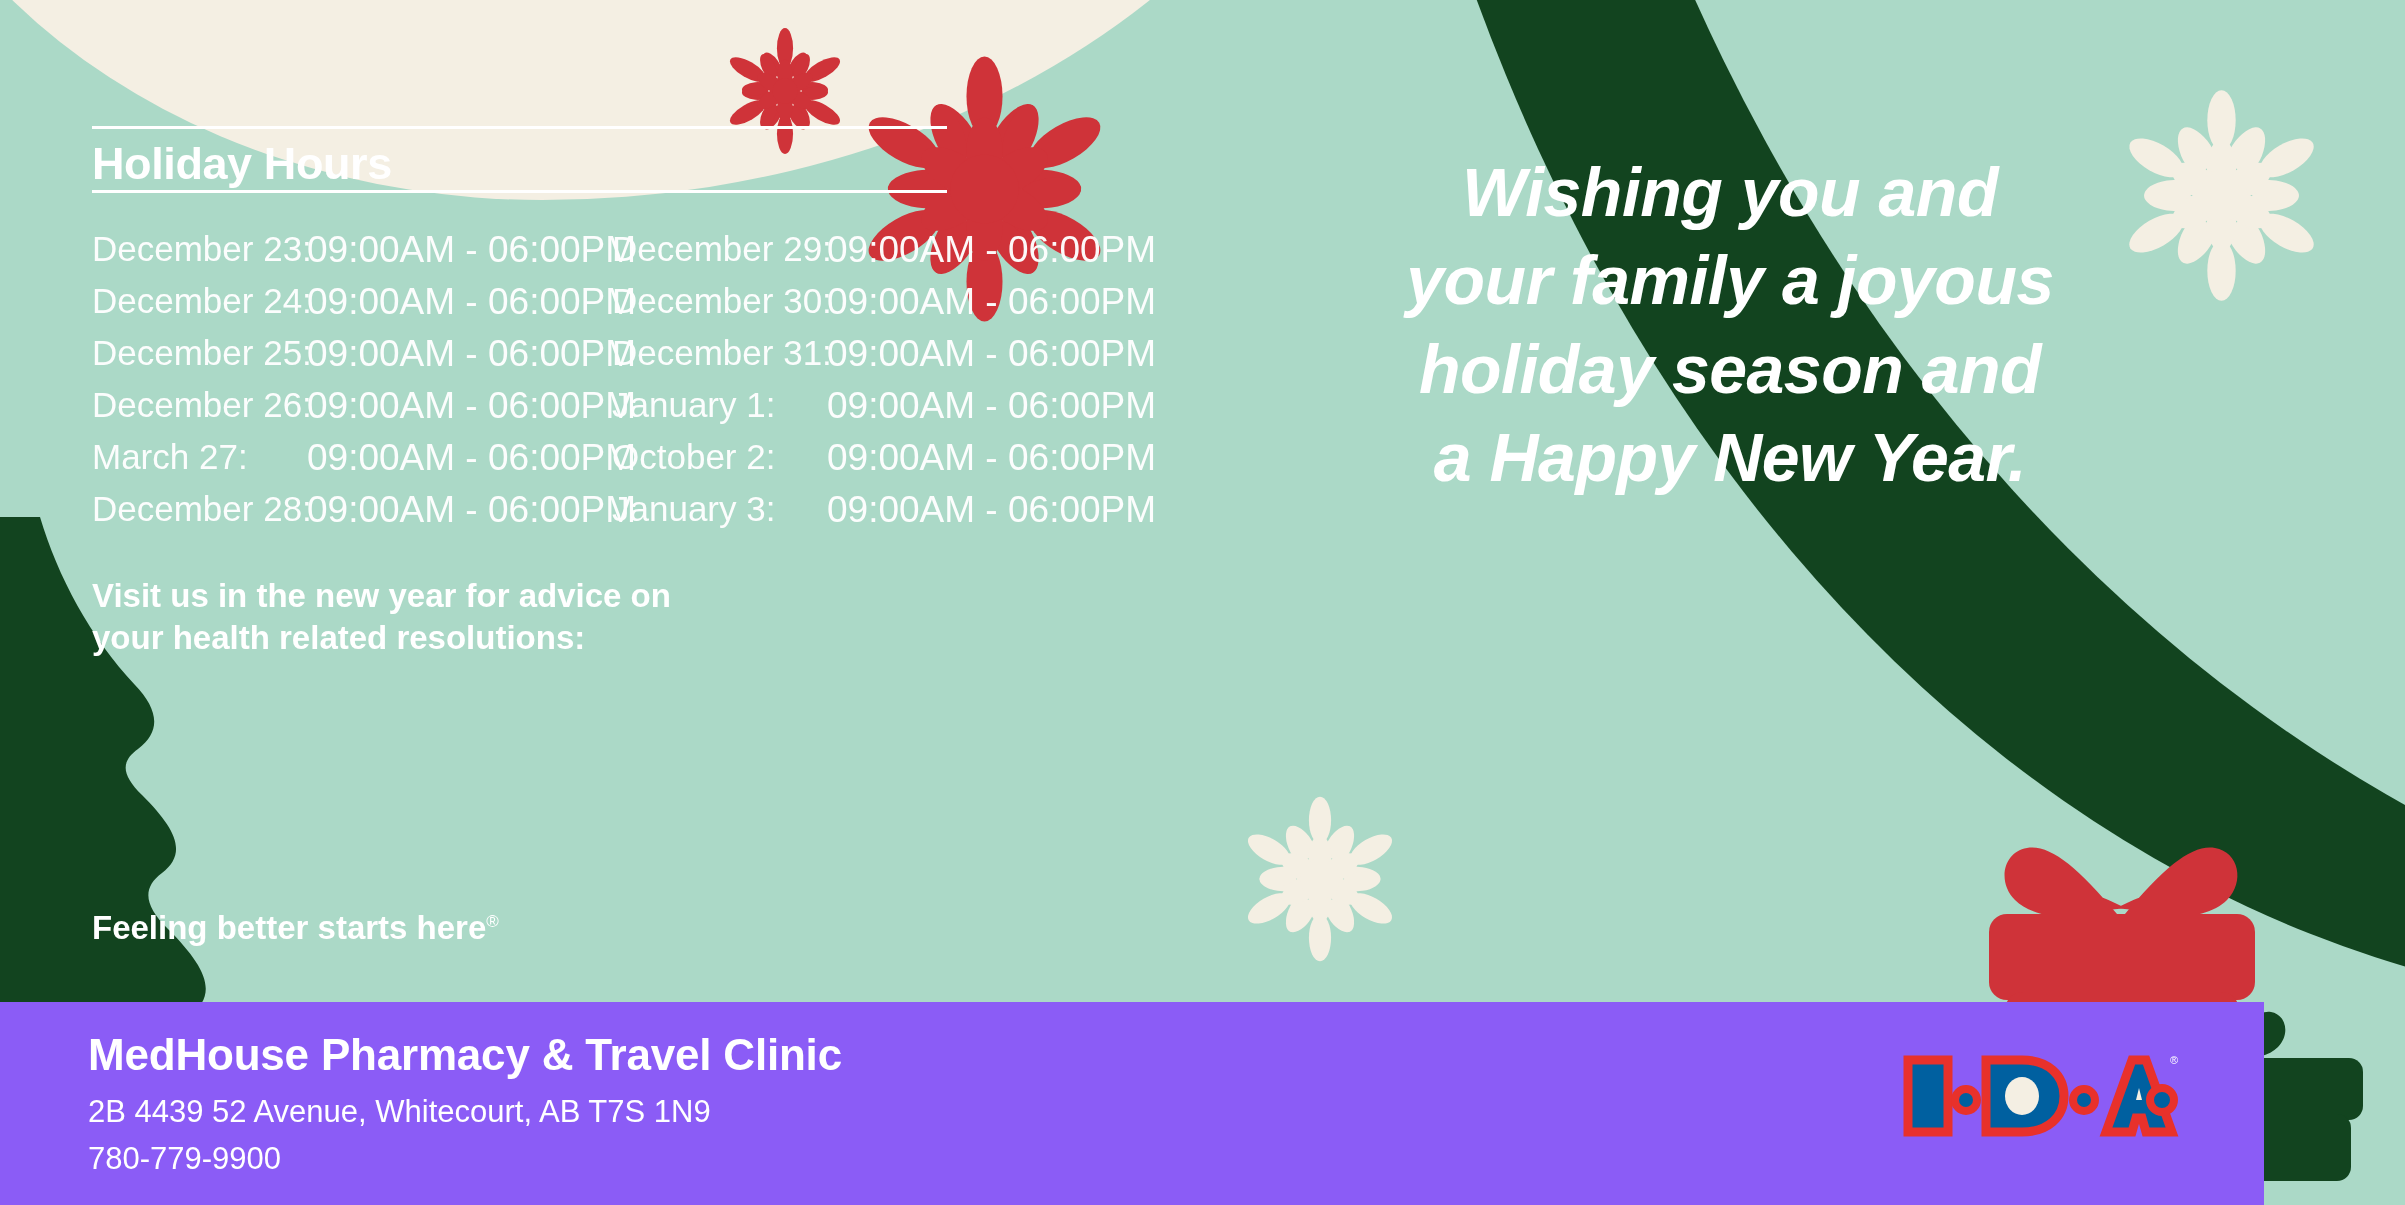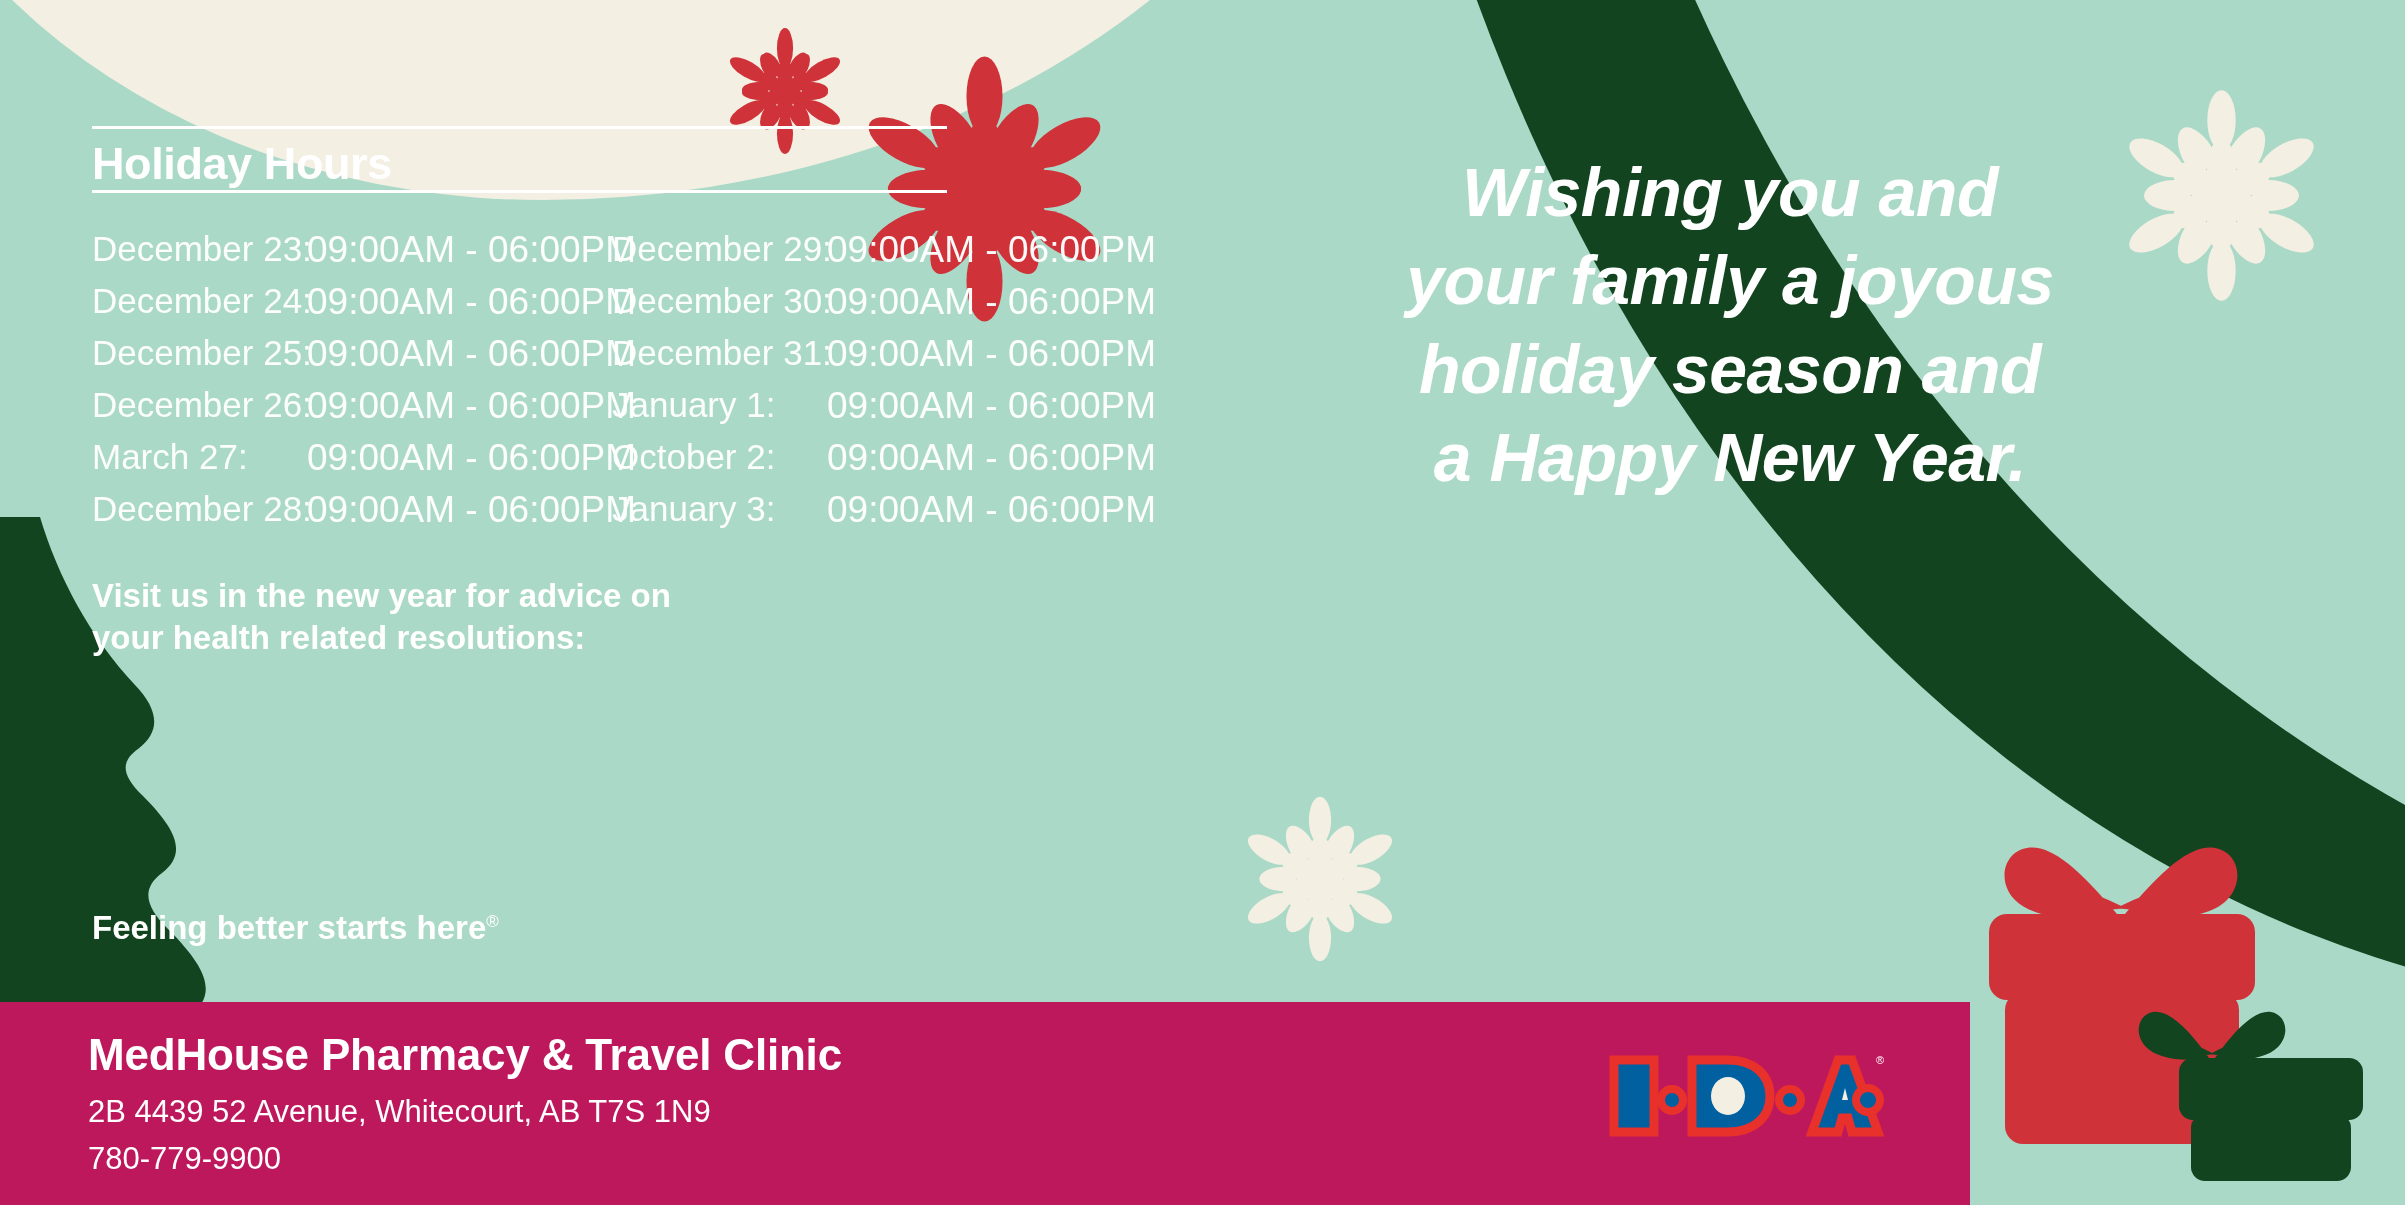--- a/index.html
+++ b/index.html
@@ -150,23 +150,23 @@
     line-height:1.30;
     letter-spacing:-0.5px;
     z-index:5;
   }
   .greeting div{ white-space:nowrap; }
 
   
   .footer{
     position:absolute;
     left:0; bottom:0;
-    width:1970px;
+    width:2264px;
     height:203px;
-    background:#be185d;
+    background:#8b5cf6;
     z-index:8;
   }
   .footer-text{ position:absolute; left:88px; top:28px; }
   .f-name{
     color:#ffffff;
     font-size:44px;
     font-weight:bold;
     white-space:nowrap;
     letter-spacing:-0.2px;
   }

